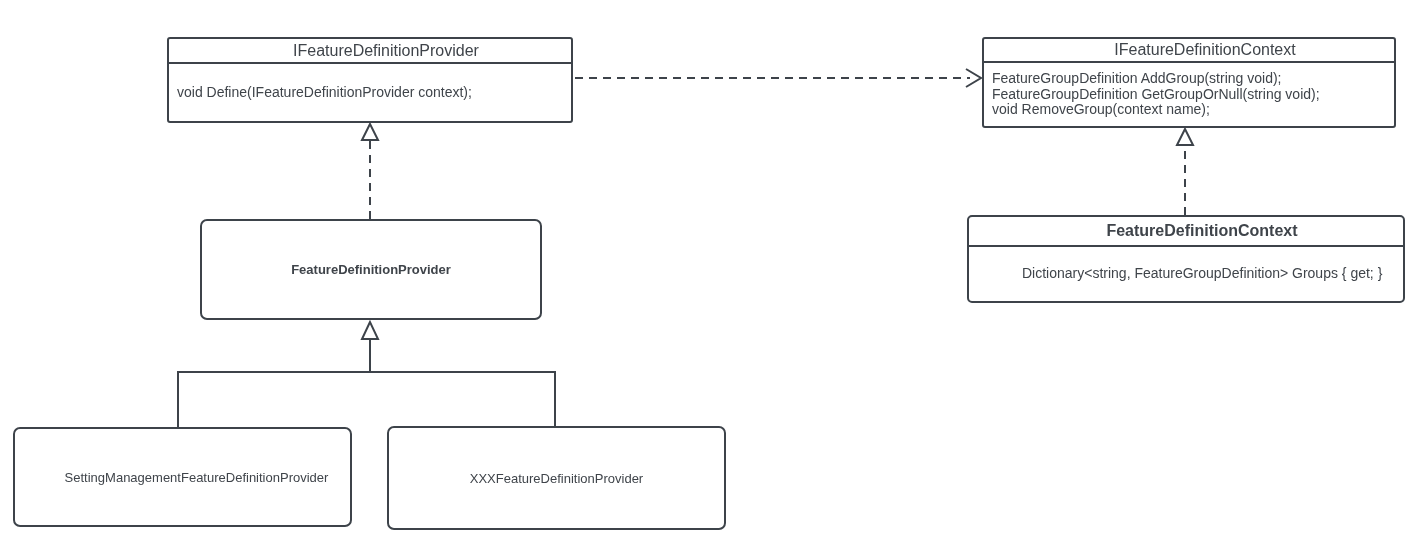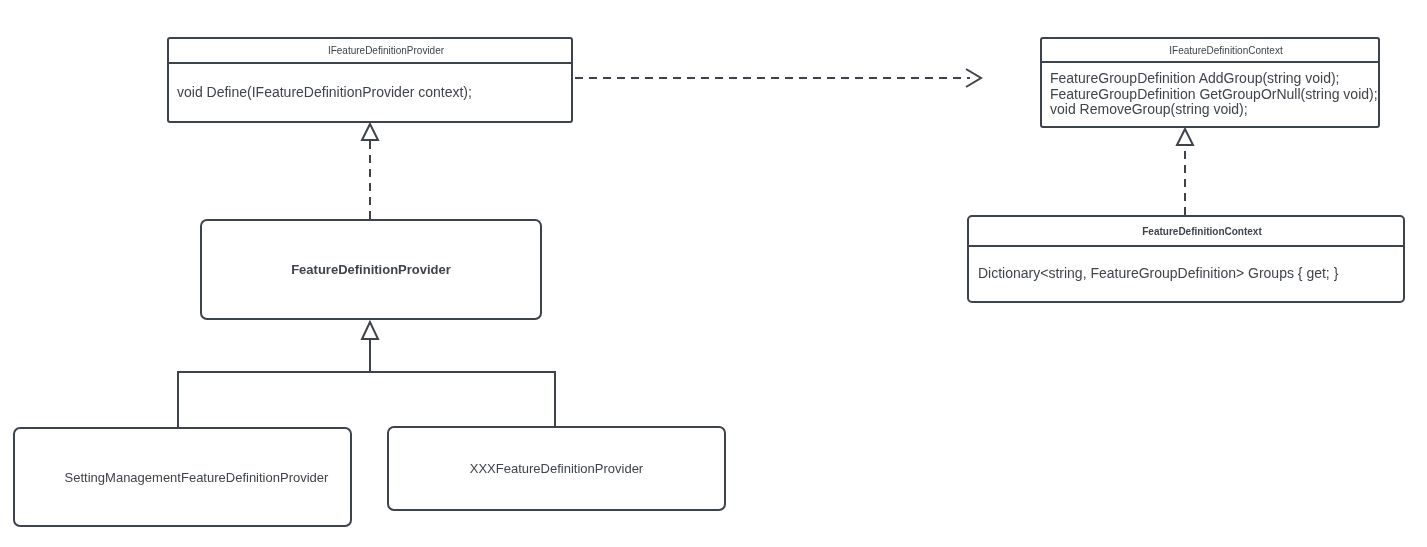--- a/index.html
+++ b/index.html
@@ -34,21 +34,21 @@
     flex-direction:column;
   }
   .sq{border-radius:3px;}
   .rd{border-radius:7px;}
   .rd-sm{border-radius:5px;}
   .box-header{
     display:flex;
     align-items:center;
     justify-content:center;
     border-bottom:2px solid var(--stroke);
-    font-size:10px;
+    font-size:16px;
     flex:0 0 auto;
     padding-left:32px;
   }
   .box-header.bold{font-weight:bold;}
   .box-body{
     flex:1 1 auto;
     display:flex;
     flex-direction:column;
     justify-content:center;
     padding:3px 8px;
@@ -62,28 +62,28 @@
     align-items:center;
     justify-content:center;
     text-align:center;
   }
   .title-only .class-title{font-size:13px;text-align:right;}
   .title-only .class-title.bold{font-weight:bold;}
 
   
   #box-ifdp { left:167px; top:37px;  width:406px; height:86px; }
   #box-ifdp .box-header{height:25px;}
-  #box-ifdc { left:1040px; top:37px;  width:340px; height:91px; }
+  #box-ifdc { left:982px; top:37px;  width:414px; height:91px; }
   #box-ifdc .box-header{height:24px;}
   #box-fdp  { left:200px; top:219px; width:342px; height:101px; display:flex;}
   #box-fdc  { left:967px; top:215px; width:438px; height:88px; }
   #box-fdc .box-header{height:30px;}
-  #box-fdc .box-body{padding-left:9px;}
+  #box-fdc .box-body{padding-left:9px;margin-left:44px;}
   #box-smfdp{ left:13px;  top:427px; width:339px; height:100px; display:flex;padding-left:28px;}
-  #box-xfdp { left:387px; top:426px; width:339px; height:85px; display:flex;}
+  #box-xfdp { left:387px; top:426px; width:339px; height:104px; display:flex;}
   #box-smfdp.title-only, #box-xfdp.title-only, #box-fdp.title-only{
     flex-direction:column;
   }
 </style>
 </head>
 <body>
 
 <div class="canvas">
 
   <svg class="connectors" viewBox="0 0 1427 547" xmlns="http://www.w3.org/2000/svg">
@@ -115,21 +115,21 @@
     <div class="box-body">
       <div class="member">void Define(IFeatureDefinitionProvider context);</div>
     </div>
   </div>
 
   <div class="uml-box sq" id="box-ifdc">
     <div class="box-header">IFeatureDefinitionContext</div>
     <div class="box-body">
       <div class="member">FeatureGroupDefinition AddGroup(string void);</div>
       <div class="member">FeatureGroupDefinition GetGroupOrNull(string void);</div>
-      <div class="member">void RemoveGroup(string void);</div>
+      <div class="member">void RemoveGroup(context name);</div>
     </div>
   </div>
 
   <div class="uml-box rd title-only" id="box-fdp">
     <div class="class-title bold">FeatureDefinitionProvider</div>
   </div>
 
   <div class="uml-box rd-sm" id="box-fdc">
     <div class="box-header bold">FeatureDefinitionContext</div>
     <div class="box-body">

